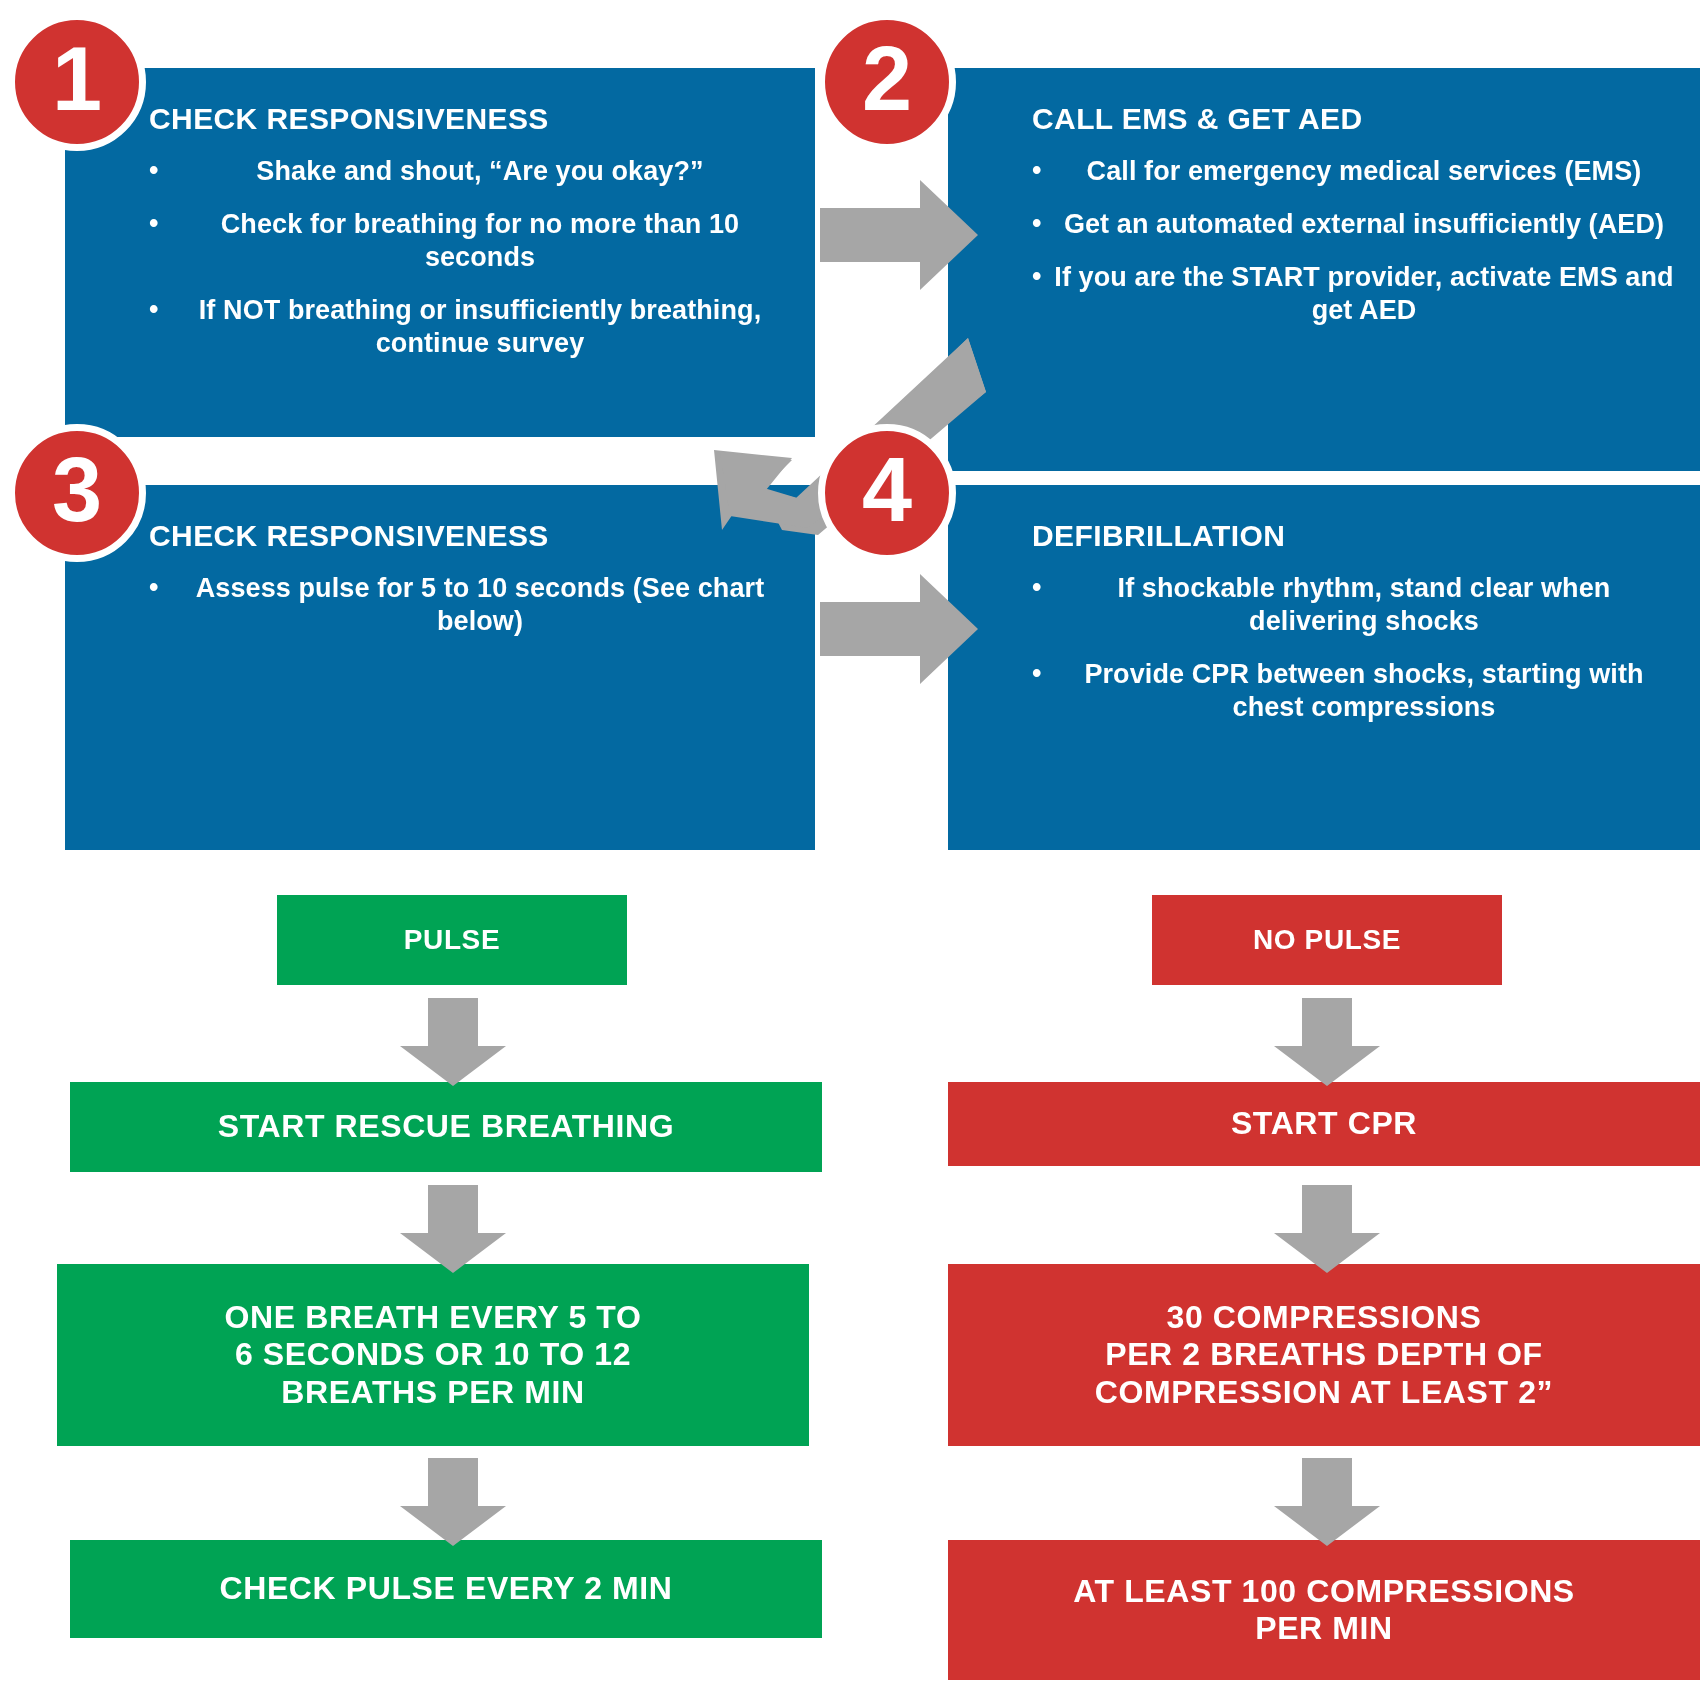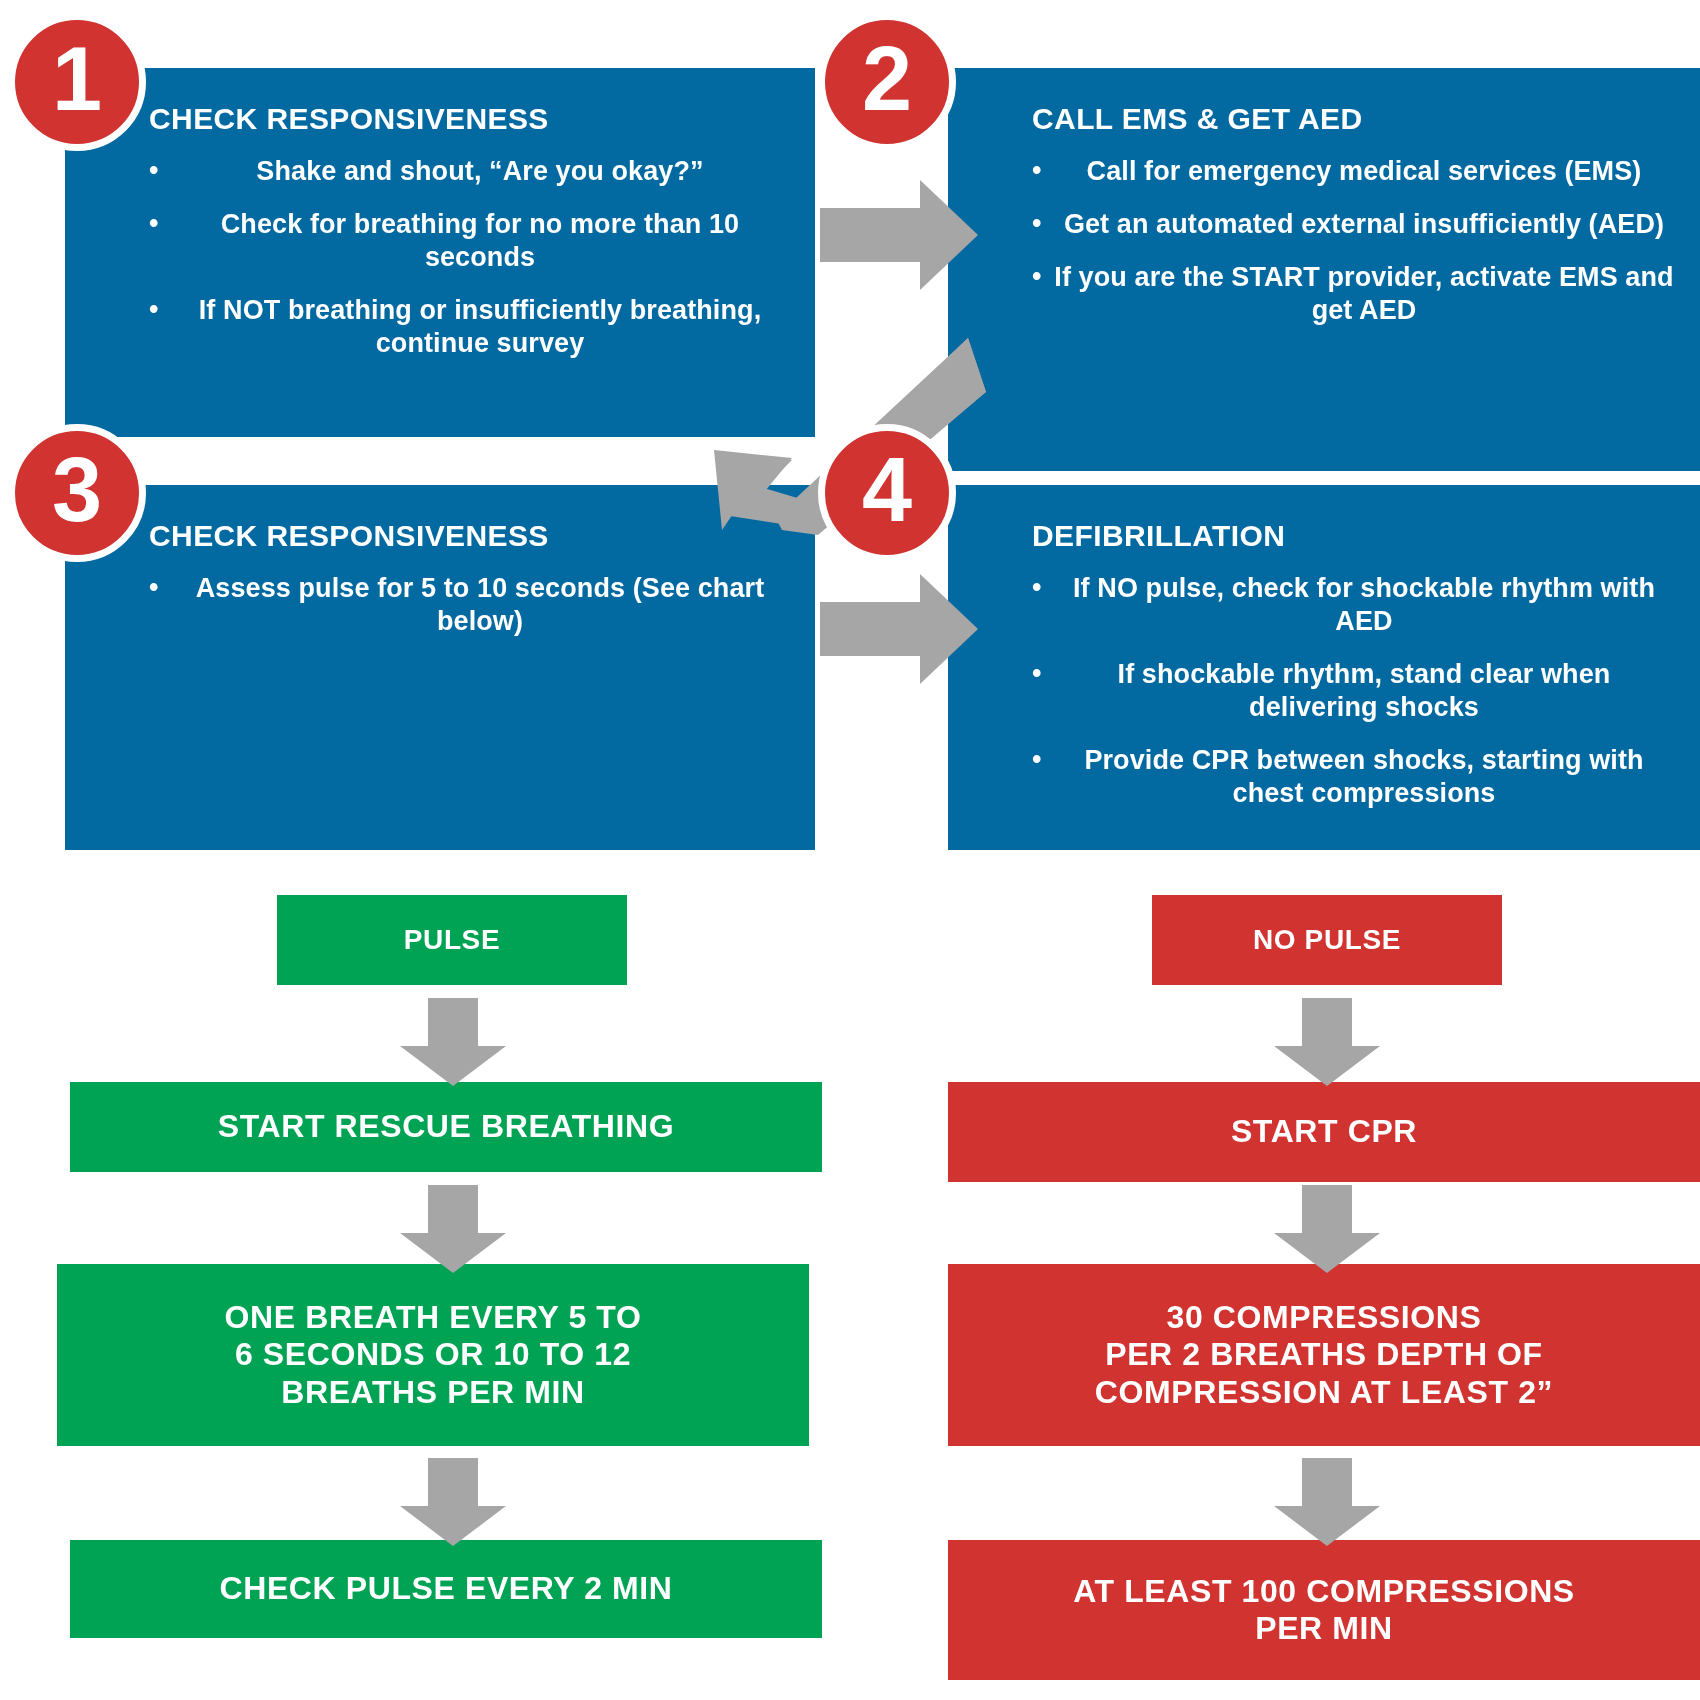--- a/index.html
+++ b/index.html
@@ -151,21 +151,20 @@
     </div>
   </div>
   <div class="badge" style="left:8px; top:424px;">
     <span>3</span>
   </div>
 
   <div class="step-box" style="left:948px; top:485px; width:752px; height:365px;">
     <div class="step-inner">
       <div class="step-title">DEFIBRILLATION</div>
       <ul class="bullets">
-        <li>If NO pulse, check for shockable rhythm with AED</li>
         <li>If shockable rhythm, stand clear when delivering shocks</li>
         <li>Provide CPR between shocks, starting with chest compressions</li>
       </ul>
     </div>
   </div>
   <div class="badge" style="left:818px; top:424px;">
     <span>4</span>
   </div>
 
   <div class="arrow" style="left:700px; top:330px; z-index:3;">
@@ -220,21 +219,21 @@
   <div class="outcome red label-md" style="left:1152px; top:895px; width:350px; height:90px;">
     <span>NO PULSE</span>
   </div>
 
   <div class="arrow" style="left:1272px; top:998px;">
     <svg width="110" height="90" viewBox="0 0 110 90">
       <path d="M30 0 L80 0 L80 48 L108 48 L55 88 L2 48 L30 48 Z" fill="#a6a6a6"></path>
     </svg>
   </div>
 
-  <div class="outcome red label-lg" style="left:948px; top:1082px; width:752px; height:100px;">
+  <div class="outcome red label-lg" style="left:948px; top:1082px; width:752px; height:84px;">
     <span>START CPR</span>
   </div>
 
   <div class="arrow" style="left:1272px; top:1185px;">
     <svg width="110" height="90" viewBox="0 0 110 90">
       <path d="M30 0 L80 0 L80 48 L108 48 L55 88 L2 48 L30 48 Z" fill="#a6a6a6"></path>
     </svg>
   </div>
 
   <div class="outcome red label-lg" style="left:948px; top:1264px; width:752px; height:182px; white-space:pre-line;">

